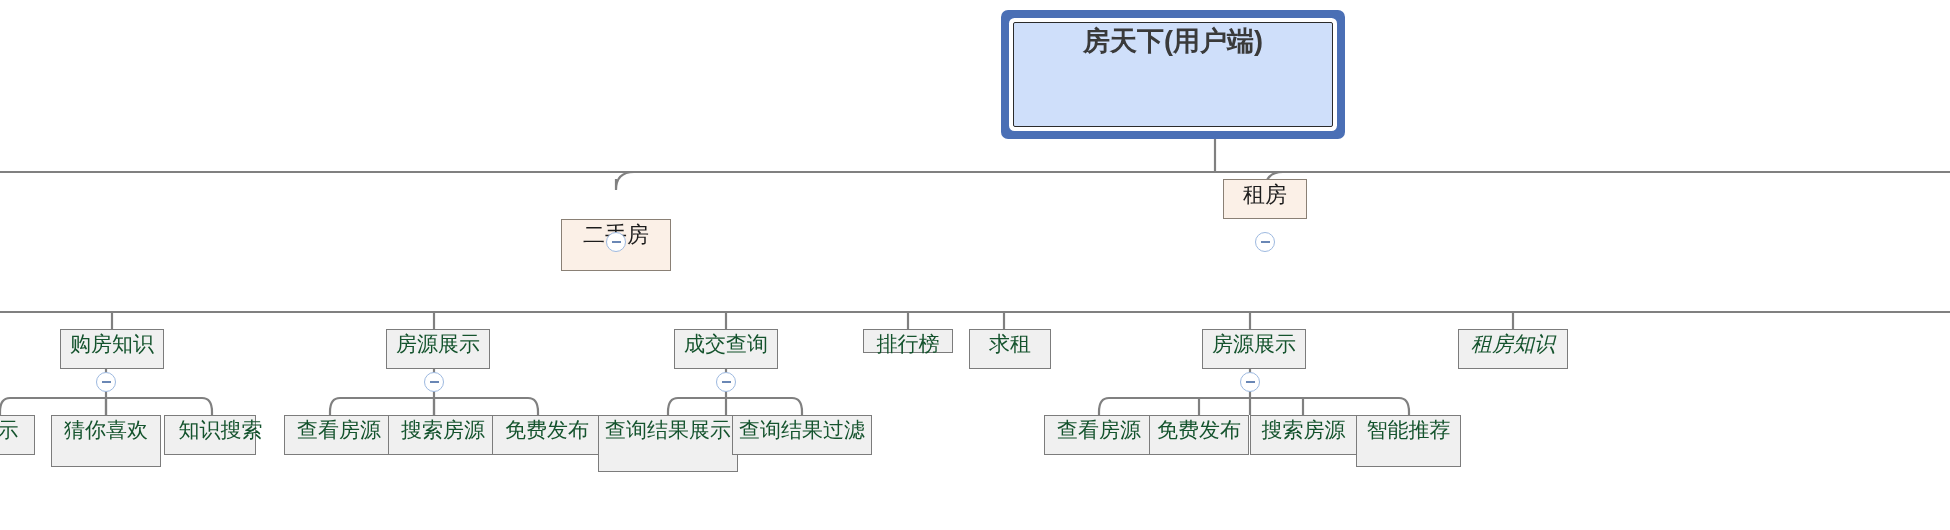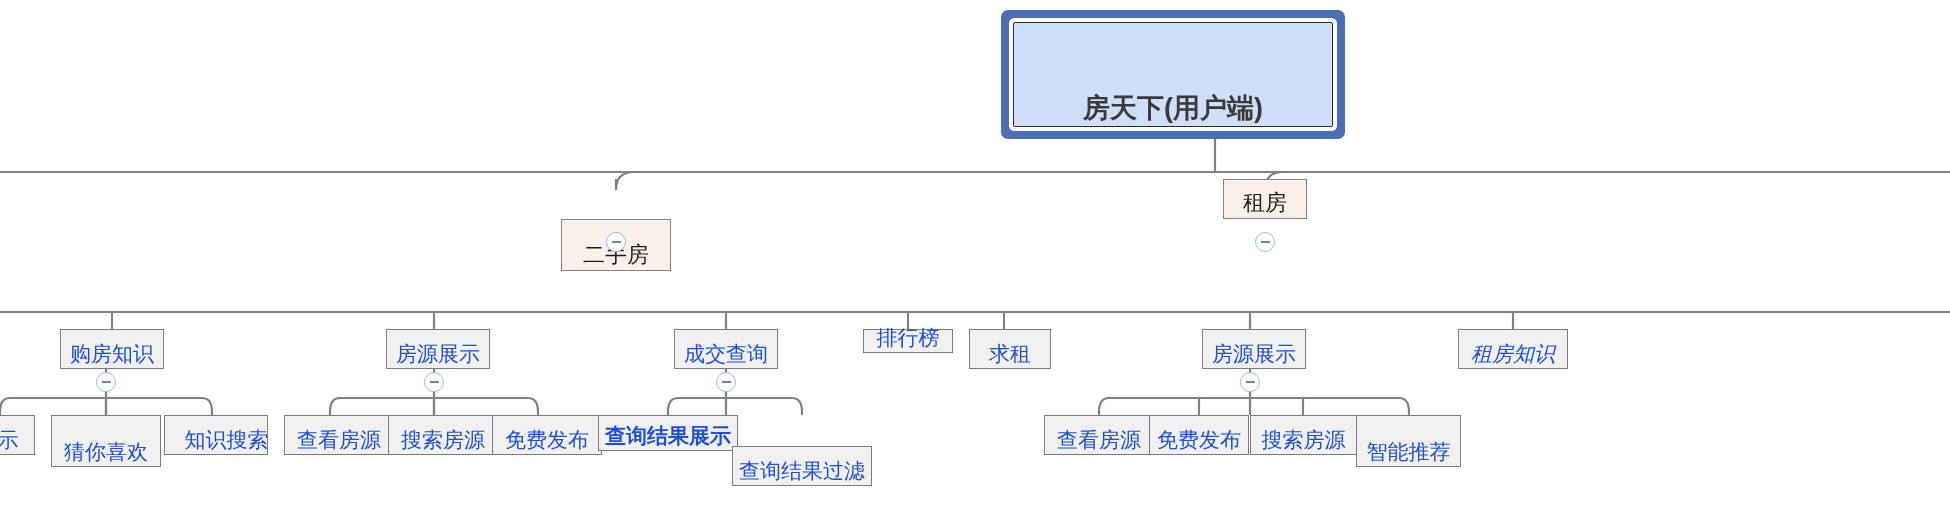--- a/index.html
+++ b/index.html
@@ -23,21 +23,21 @@
     position: absolute;
     top: 0;
     left: 0;
     width: 1950px;
     height: 530px;
   }
   .node {
     position: absolute;
     box-sizing: border-box;
     display: flex;
-    align-items: flex-end;
+    align-items: flex-start;
     justify-content: center;
     text-align: center;
     white-space: nowrap;
     color: #1a1a1a;
     z-index: 5;
   }
   
   .node.root {
     background: #cfdffa;
     border: 1.5px solid #2b2b2b;
@@ -52,21 +52,21 @@
     background: #fbf0e7;
     border: 1.6px solid #8a8075;
     font-size: 22px;
     color: #1c1c1c;
   }
   
   .node.lv3, .node.lv4 {
     background: #f0f0f0;
     border: 1.6px solid #7c7c7c;
     font-size: 21px;
-    color: #1d4ed8;
+    color: #14532d;
   }
   .node.lv4 {
     font-size: 21px;
   }
   .collapse-toggle {
     position: absolute;
     width: 20px;
     height: 20px;
     border-radius: 50%;
     background: #ffffff;
@@ -159,38 +159,38 @@
   <div class="node lv3" style="left:1458px; top:329px; width:110px; height:40px;font-style:italic;">
     <span>租房知识</span>
   </div>
 
   <div class="node lv4" style="left:-40px; top:415px; width:75px; height:40px;">
     <span>展示</span>
   </div>
   <div class="node lv4" style="left:51px; top:415px; width:110px; height:52px;">
     <span>猜你喜欢</span>
   </div>
-  <div class="node lv4" style="left:164px; top:415px; width:104px; height:40px;padding-left:21px;">
+  <div class="node lv4" style="left:164px; top:415px; width:92px; height:40px;padding-left:21px;">
     <span>知识搜索</span>
   </div>
 
   <div class="node lv4" style="left:284px; top:415px; width:110px; height:40px;">
     <span>查看房源</span>
   </div>
   <div class="node lv4" style="left:388px; top:415px; width:110px; height:40px;">
     <span>搜索房源</span>
   </div>
   <div class="node lv4" style="left:492px; top:415px; width:110px; height:40px;">
     <span>免费发布</span>
   </div>
 
-  <div class="node lv4" style="left:598px; top:415px; width:140px; height:36px;font-weight:bold;">
+  <div class="node lv4" style="left:598px; top:415px; width:140px; height:57px;">
     <span>查询结果展示</span>
   </div>
-  <div class="node lv4" style="left:732px; top:415px; width:140px; height:40px;margin-top:31px;">
+  <div class="node lv4" style="left:732px; top:415px; width:140px; height:40px;">
     <span>查询结果过滤</span>
   </div>
 
   <div class="node lv4" style="left:1044px; top:415px; width:110px; height:40px;">
     <span>查看房源</span>
   </div>
   <div class="node lv4" style="left:1149px; top:415px; width:100px; height:40px;">
     <span>免费发布</span>
   </div>
   <div class="node lv4" style="left:1250px; top:415px; width:107px; height:40px;">

